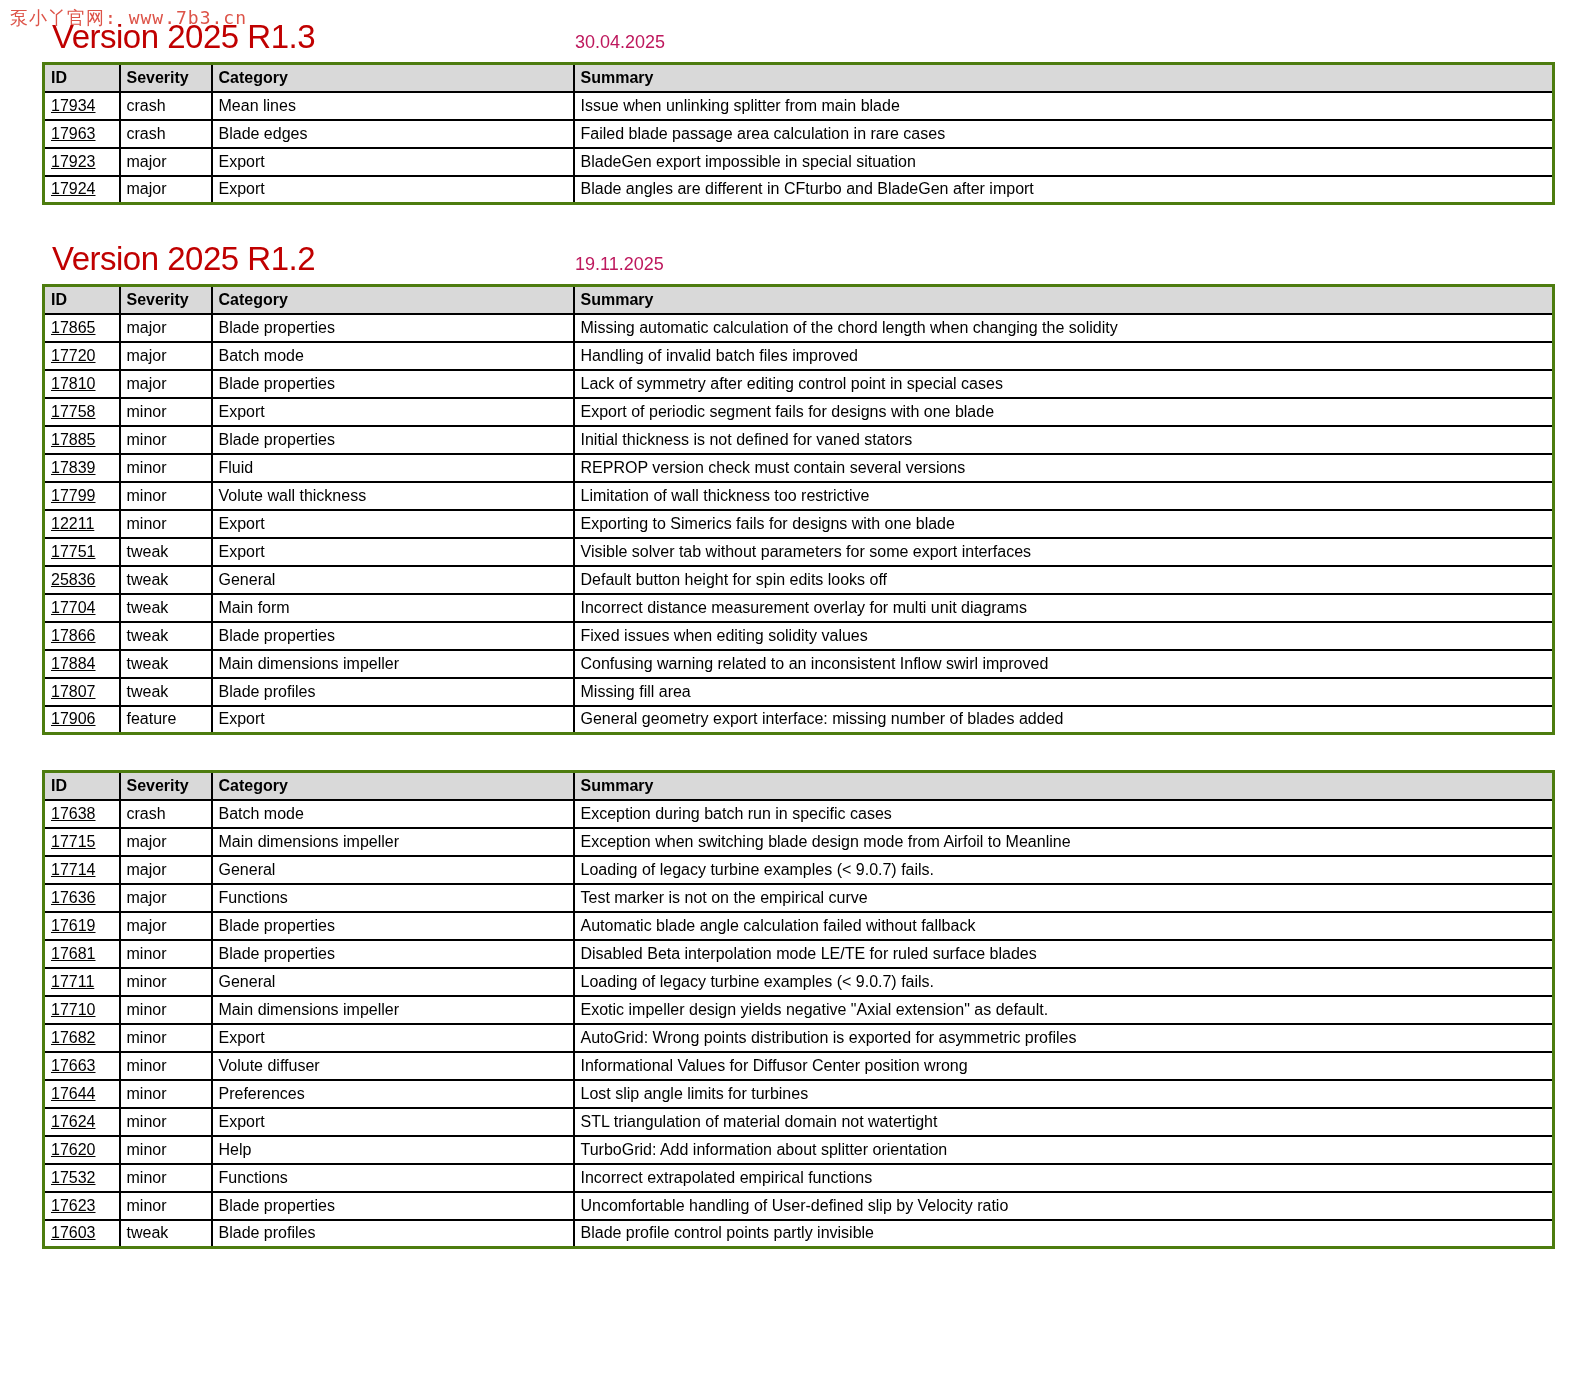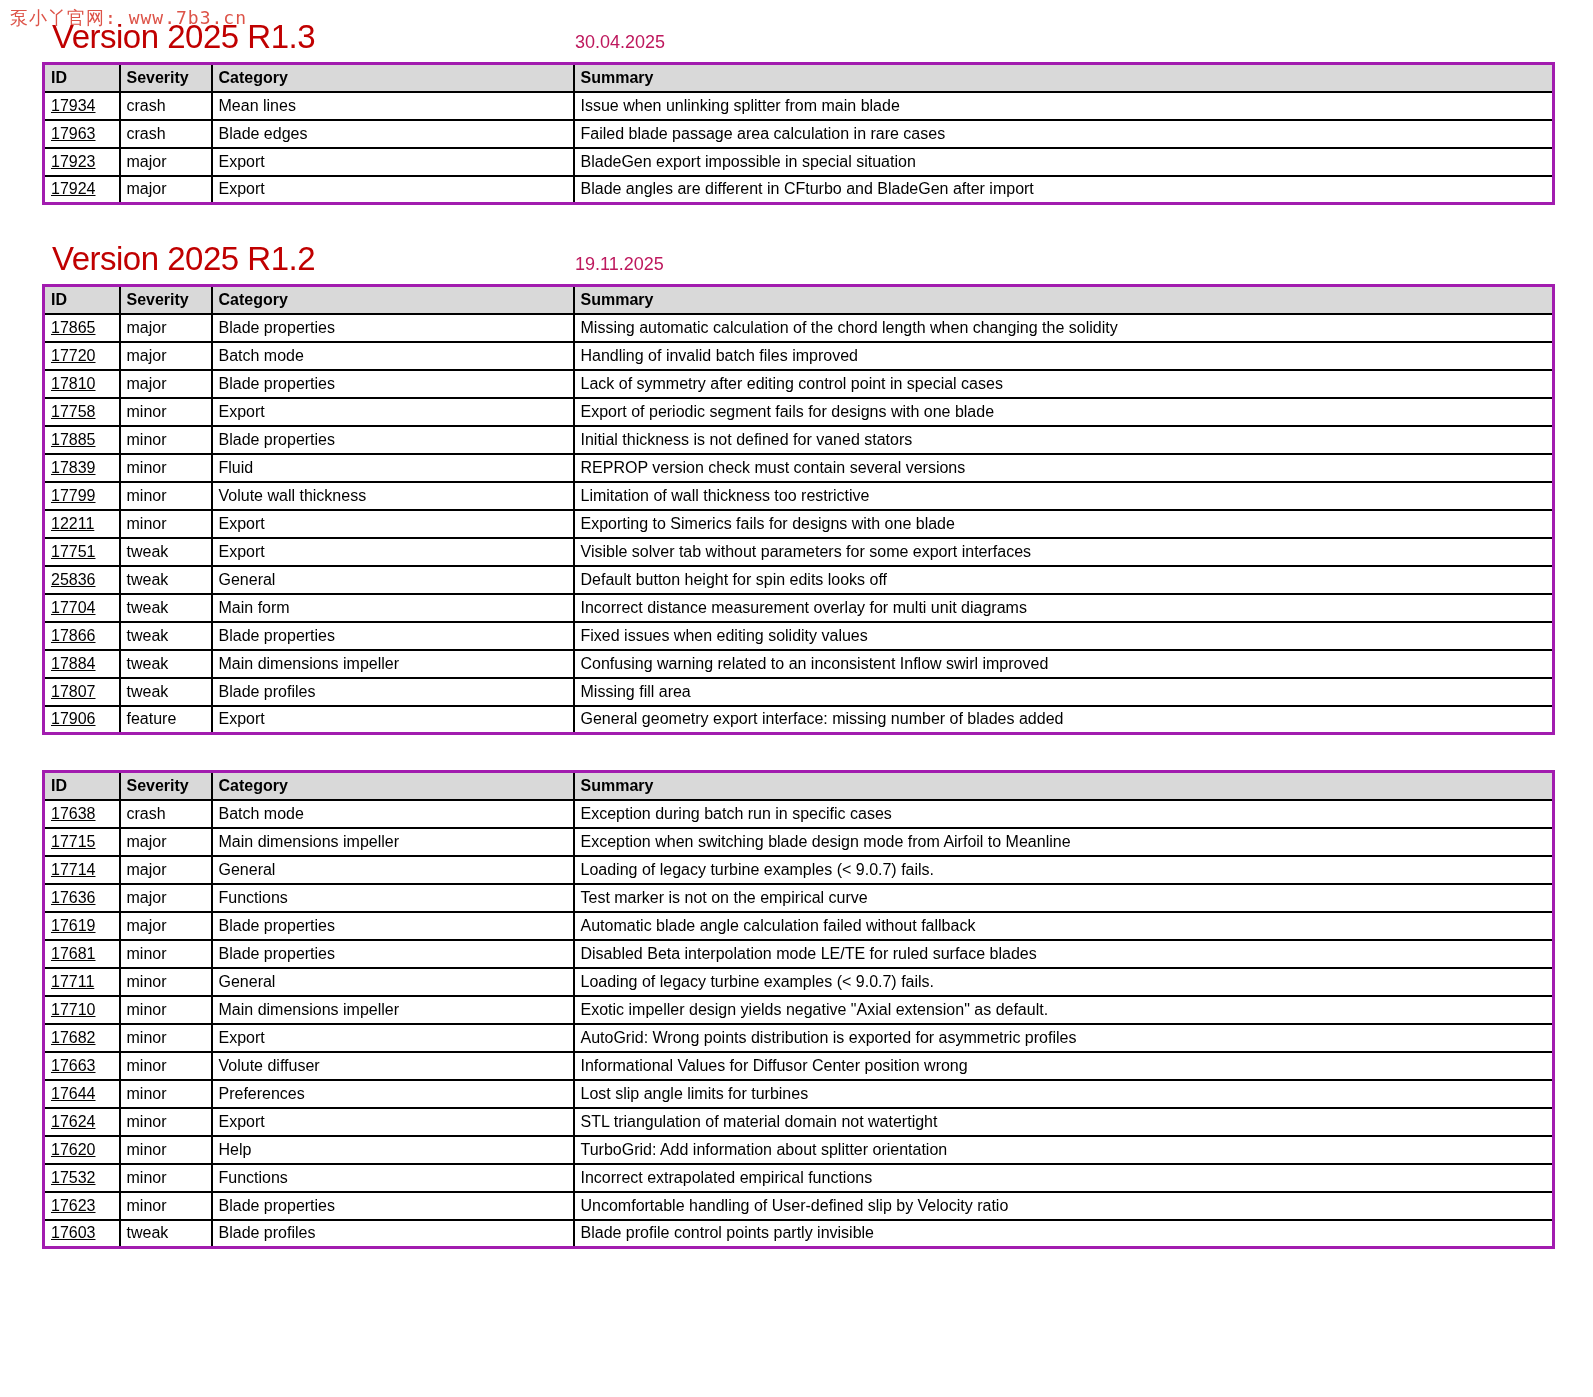--- a/index.html
+++ b/index.html
@@ -47,21 +47,21 @@
   .date {
     font-size: 18px;
     color: #be185d;
     font-weight: 400;
     white-space: nowrap;
   }
   table.issues {
     width: 1510px;
     border-collapse: collapse;
     table-layout: fixed;
-    border: 3px solid #a21caf;
+    border: 3px solid #4d7c0f;
   }
   table.issues th, table.issues td {
     border: 2px solid #000000;
     font-size: 16px;
     height: 28px;
     padding: 1px 6px;
     text-align: left;
     vertical-align: middle;
     overflow: hidden;
     white-space: nowrap;

